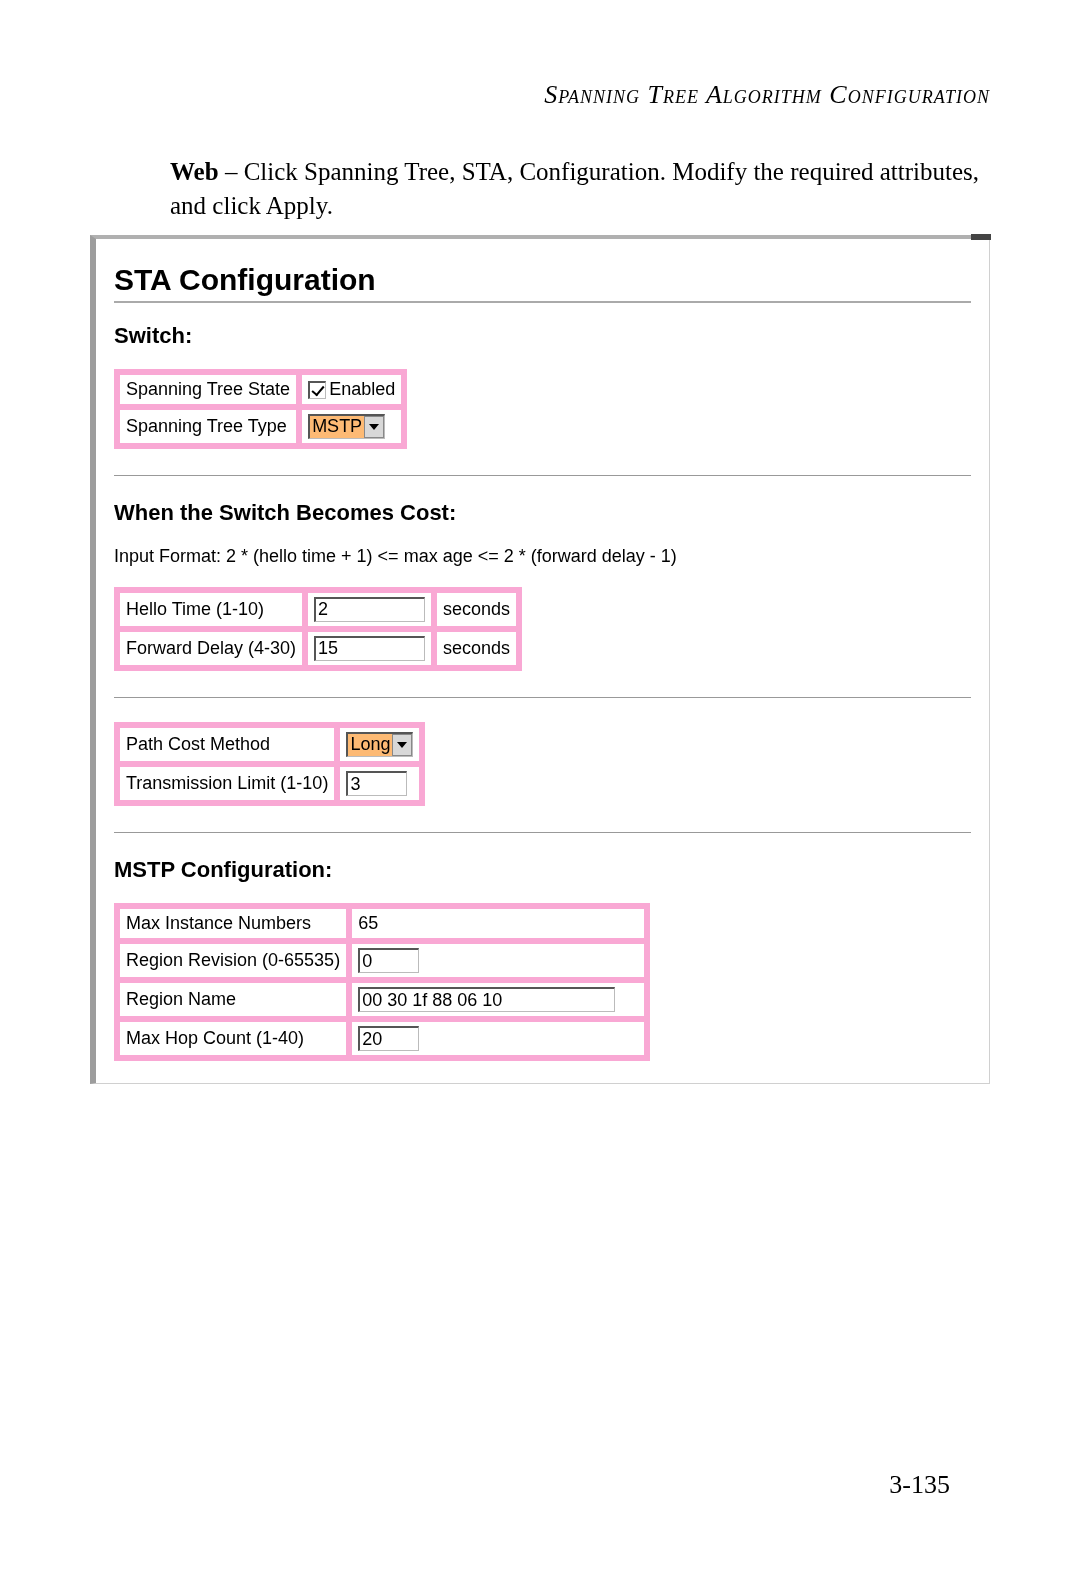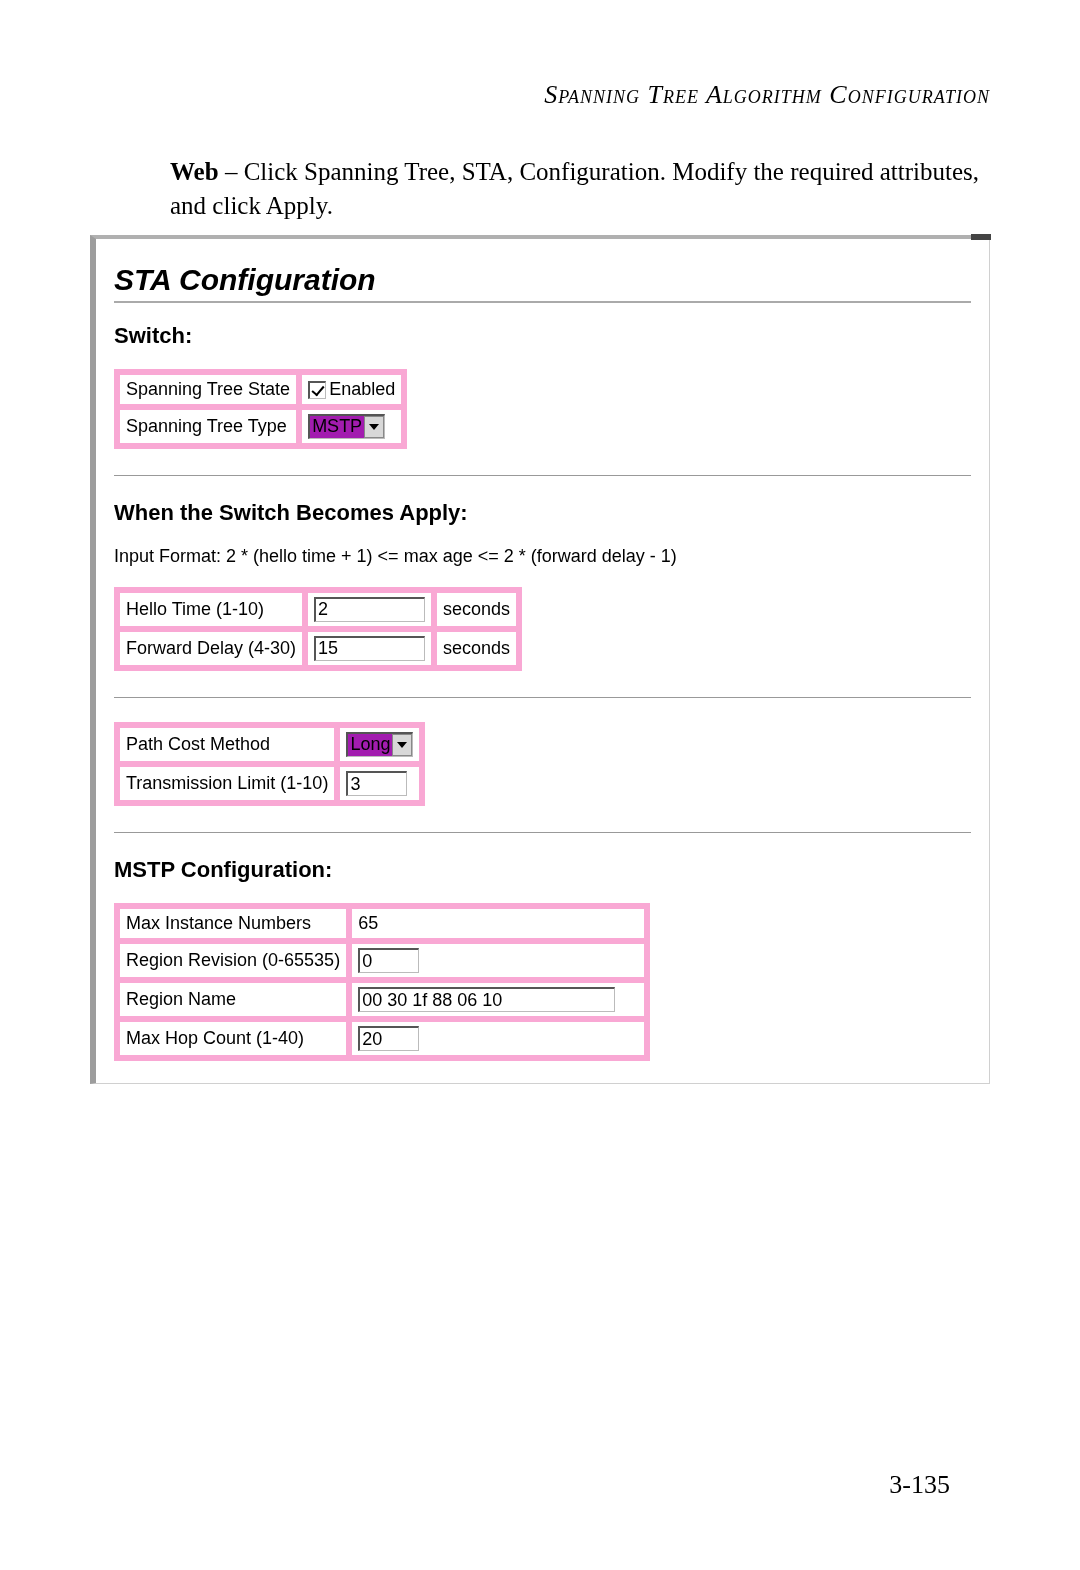--- a/index.html
+++ b/index.html
@@ -47,21 +47,20 @@
     width: 20px;
     height: 6px;
     background:#444;
     right:-2px;
     top:-5px;
   }
   .main-title {
     font-size: 30px;
     font-weight: bold;
     margin: 6px 0 0 0;
-    font-style: italic;
   }
   hr.sep {
     border: none;
     border-top: 2px solid #aaa;
     margin: 4px 0 20px 0;
   }
   hr.thin {
     border: none;
     border-top: 1px solid #999;
     margin: 26px 0 24px 0;
@@ -120,21 +119,21 @@
     transform:rotate(-50deg);
   }
   .select {
     display:inline-block;
     border-top:2px solid #555;
     border-left:2px solid #555;
     border-right:1px solid #bbb;
     border-bottom:1px solid #bbb;
     padding:0 0 0 2px;
     font-size:18px;
-    background:#a21caf;
+    background:#fdba74;
     white-space:nowrap;
   }
   .select .arrow{
     display:inline-block;
     width:18px;height:20px;
     background:#d8d8d8;
     border:1px solid #888;
     margin-left:2px;
     vertical-align:middle;
     position:relative;
@@ -184,21 +183,21 @@
         <td>Spanning Tree Type</td>
         <td>
           <span class="select"><span>MSTP</span><span class="arrow"></span></span>
         </td>
       </tr>
     </tbody>
       </table>
 
     <hr class="thin">
 
-    <div class="section-title">When the Switch Becomes Apply:</div>
+    <div class="section-title">When the Switch Becomes Cost:</div>
     <div class="hint">Input Format: 2 * (hello time + 1) &lt;= max age &lt;= 2 * (forward delay - 1)</div>
     <table>
       <tbody>
           <tr>
         <td>Hello Time (1-10)</td>
         <td><input type="text" class="w110" value="2" style=""></td>
         <td>seconds</td>
       </tr>
       <tr>
         <td>Forward Delay (4-30)</td>

